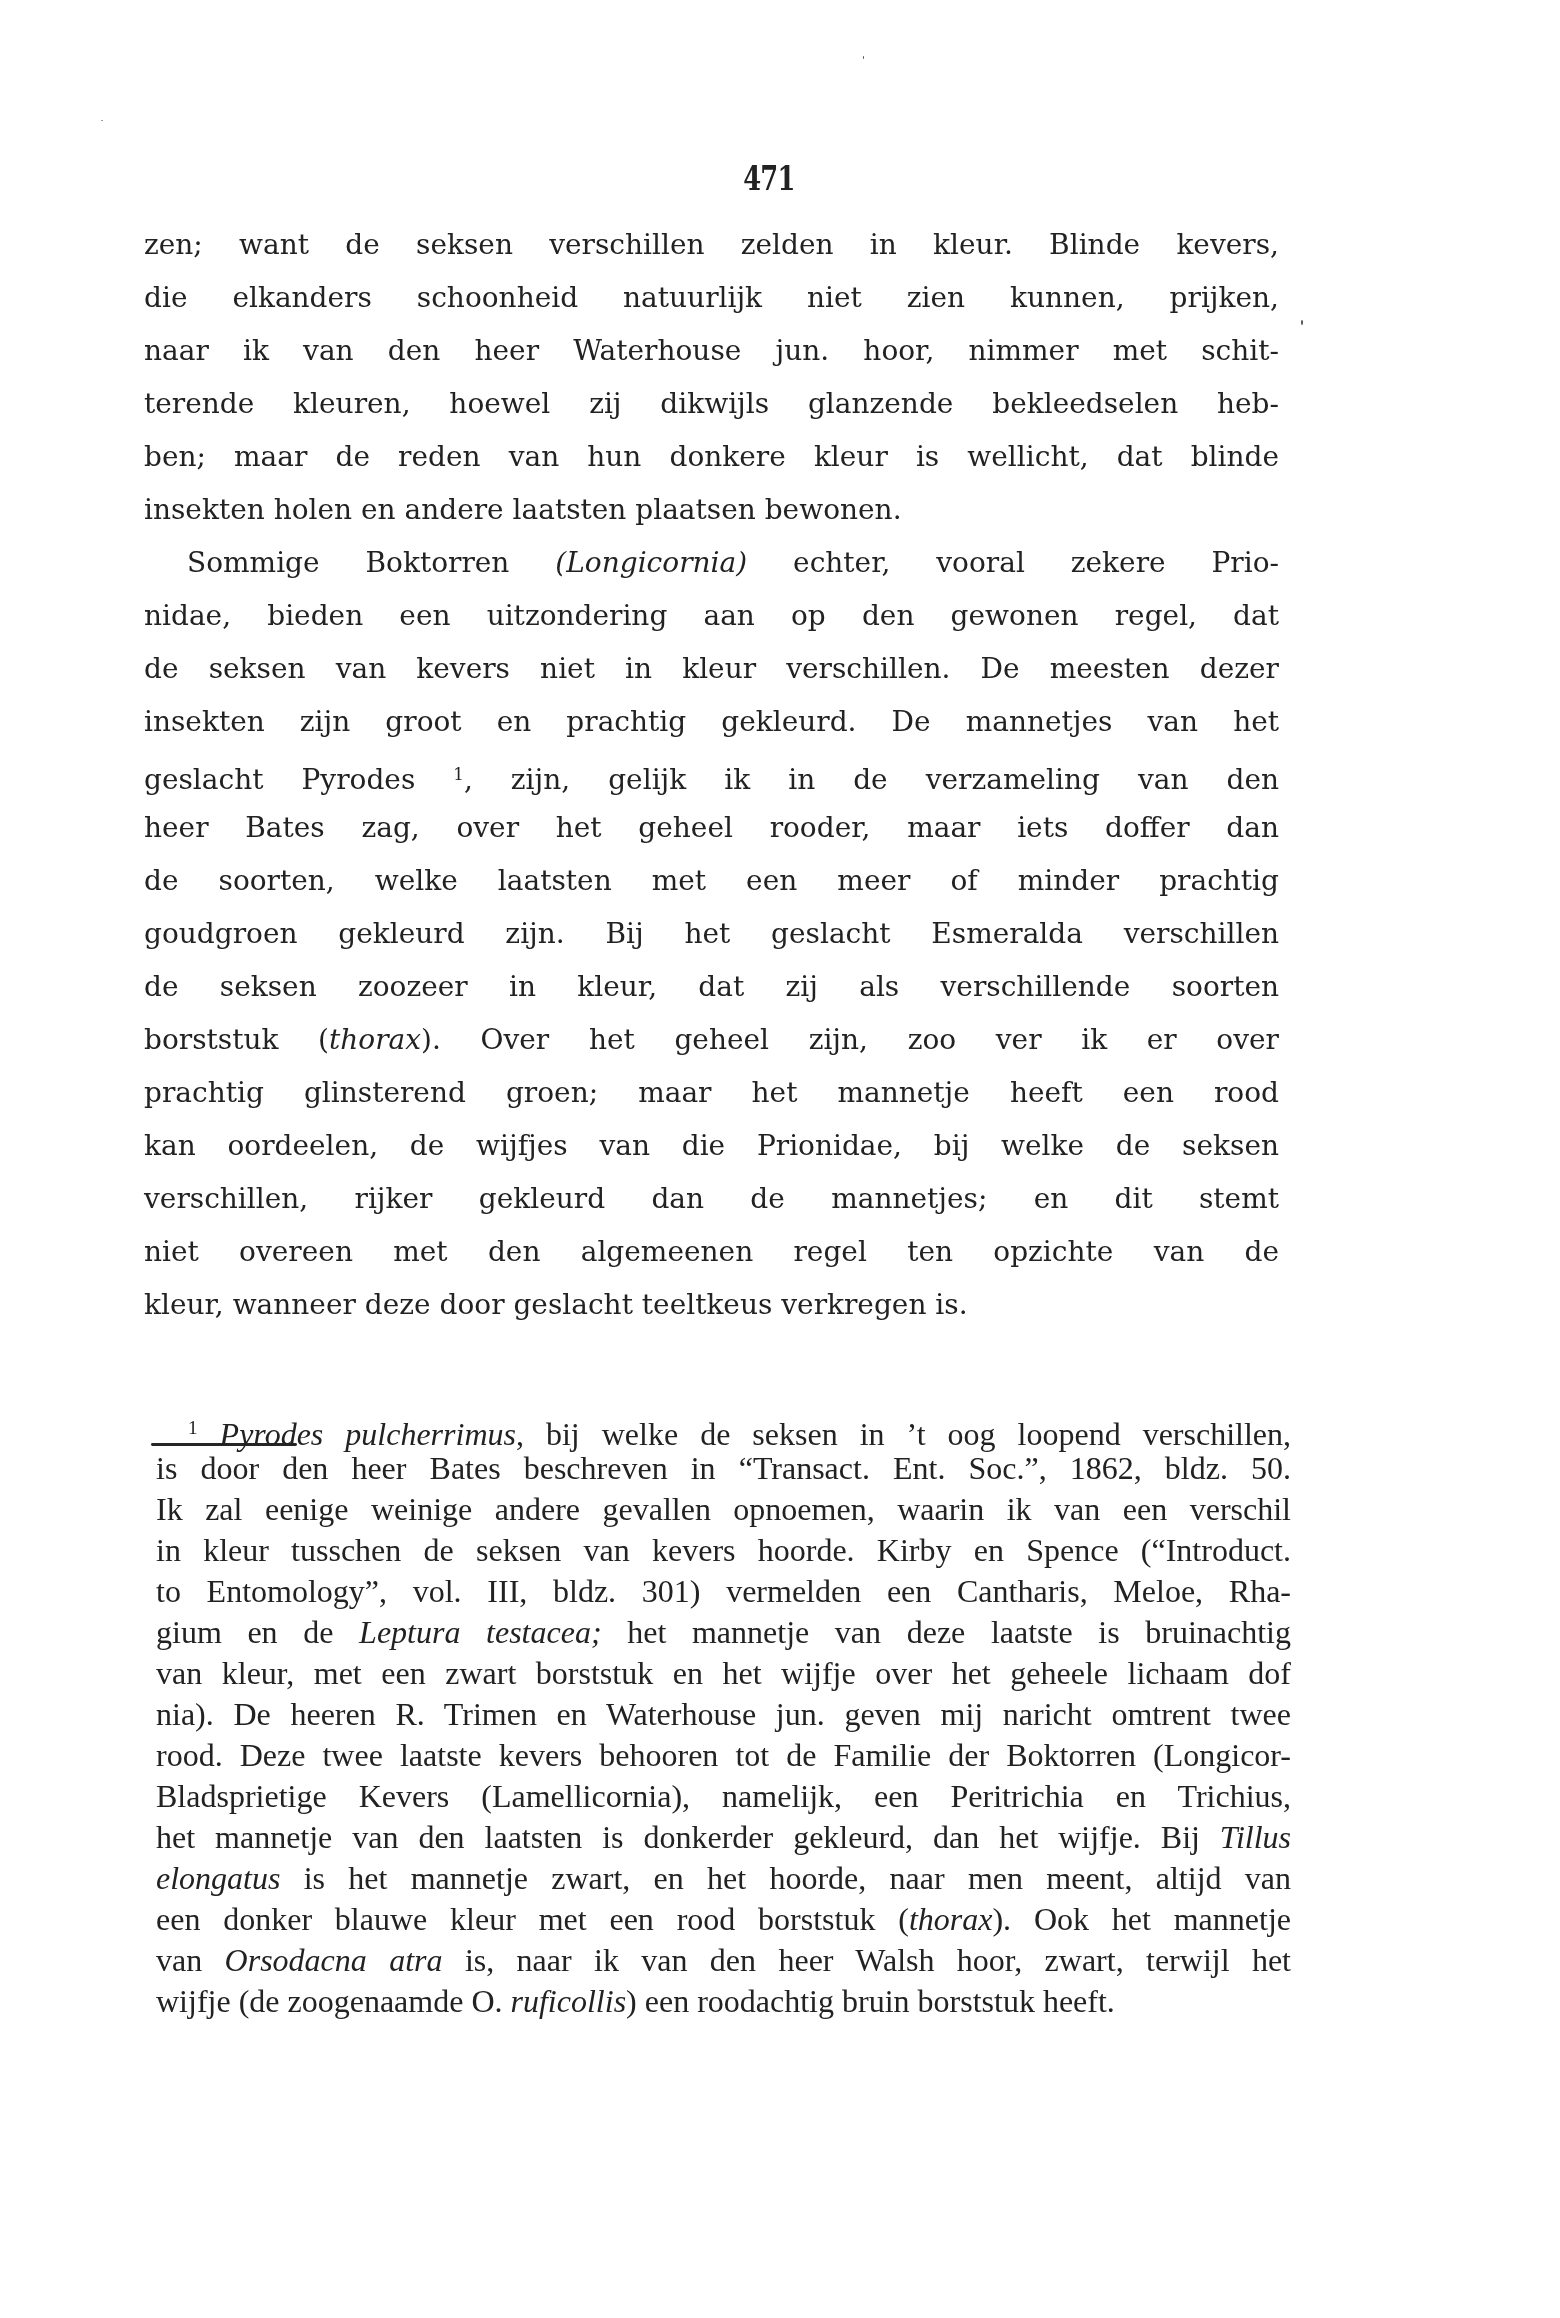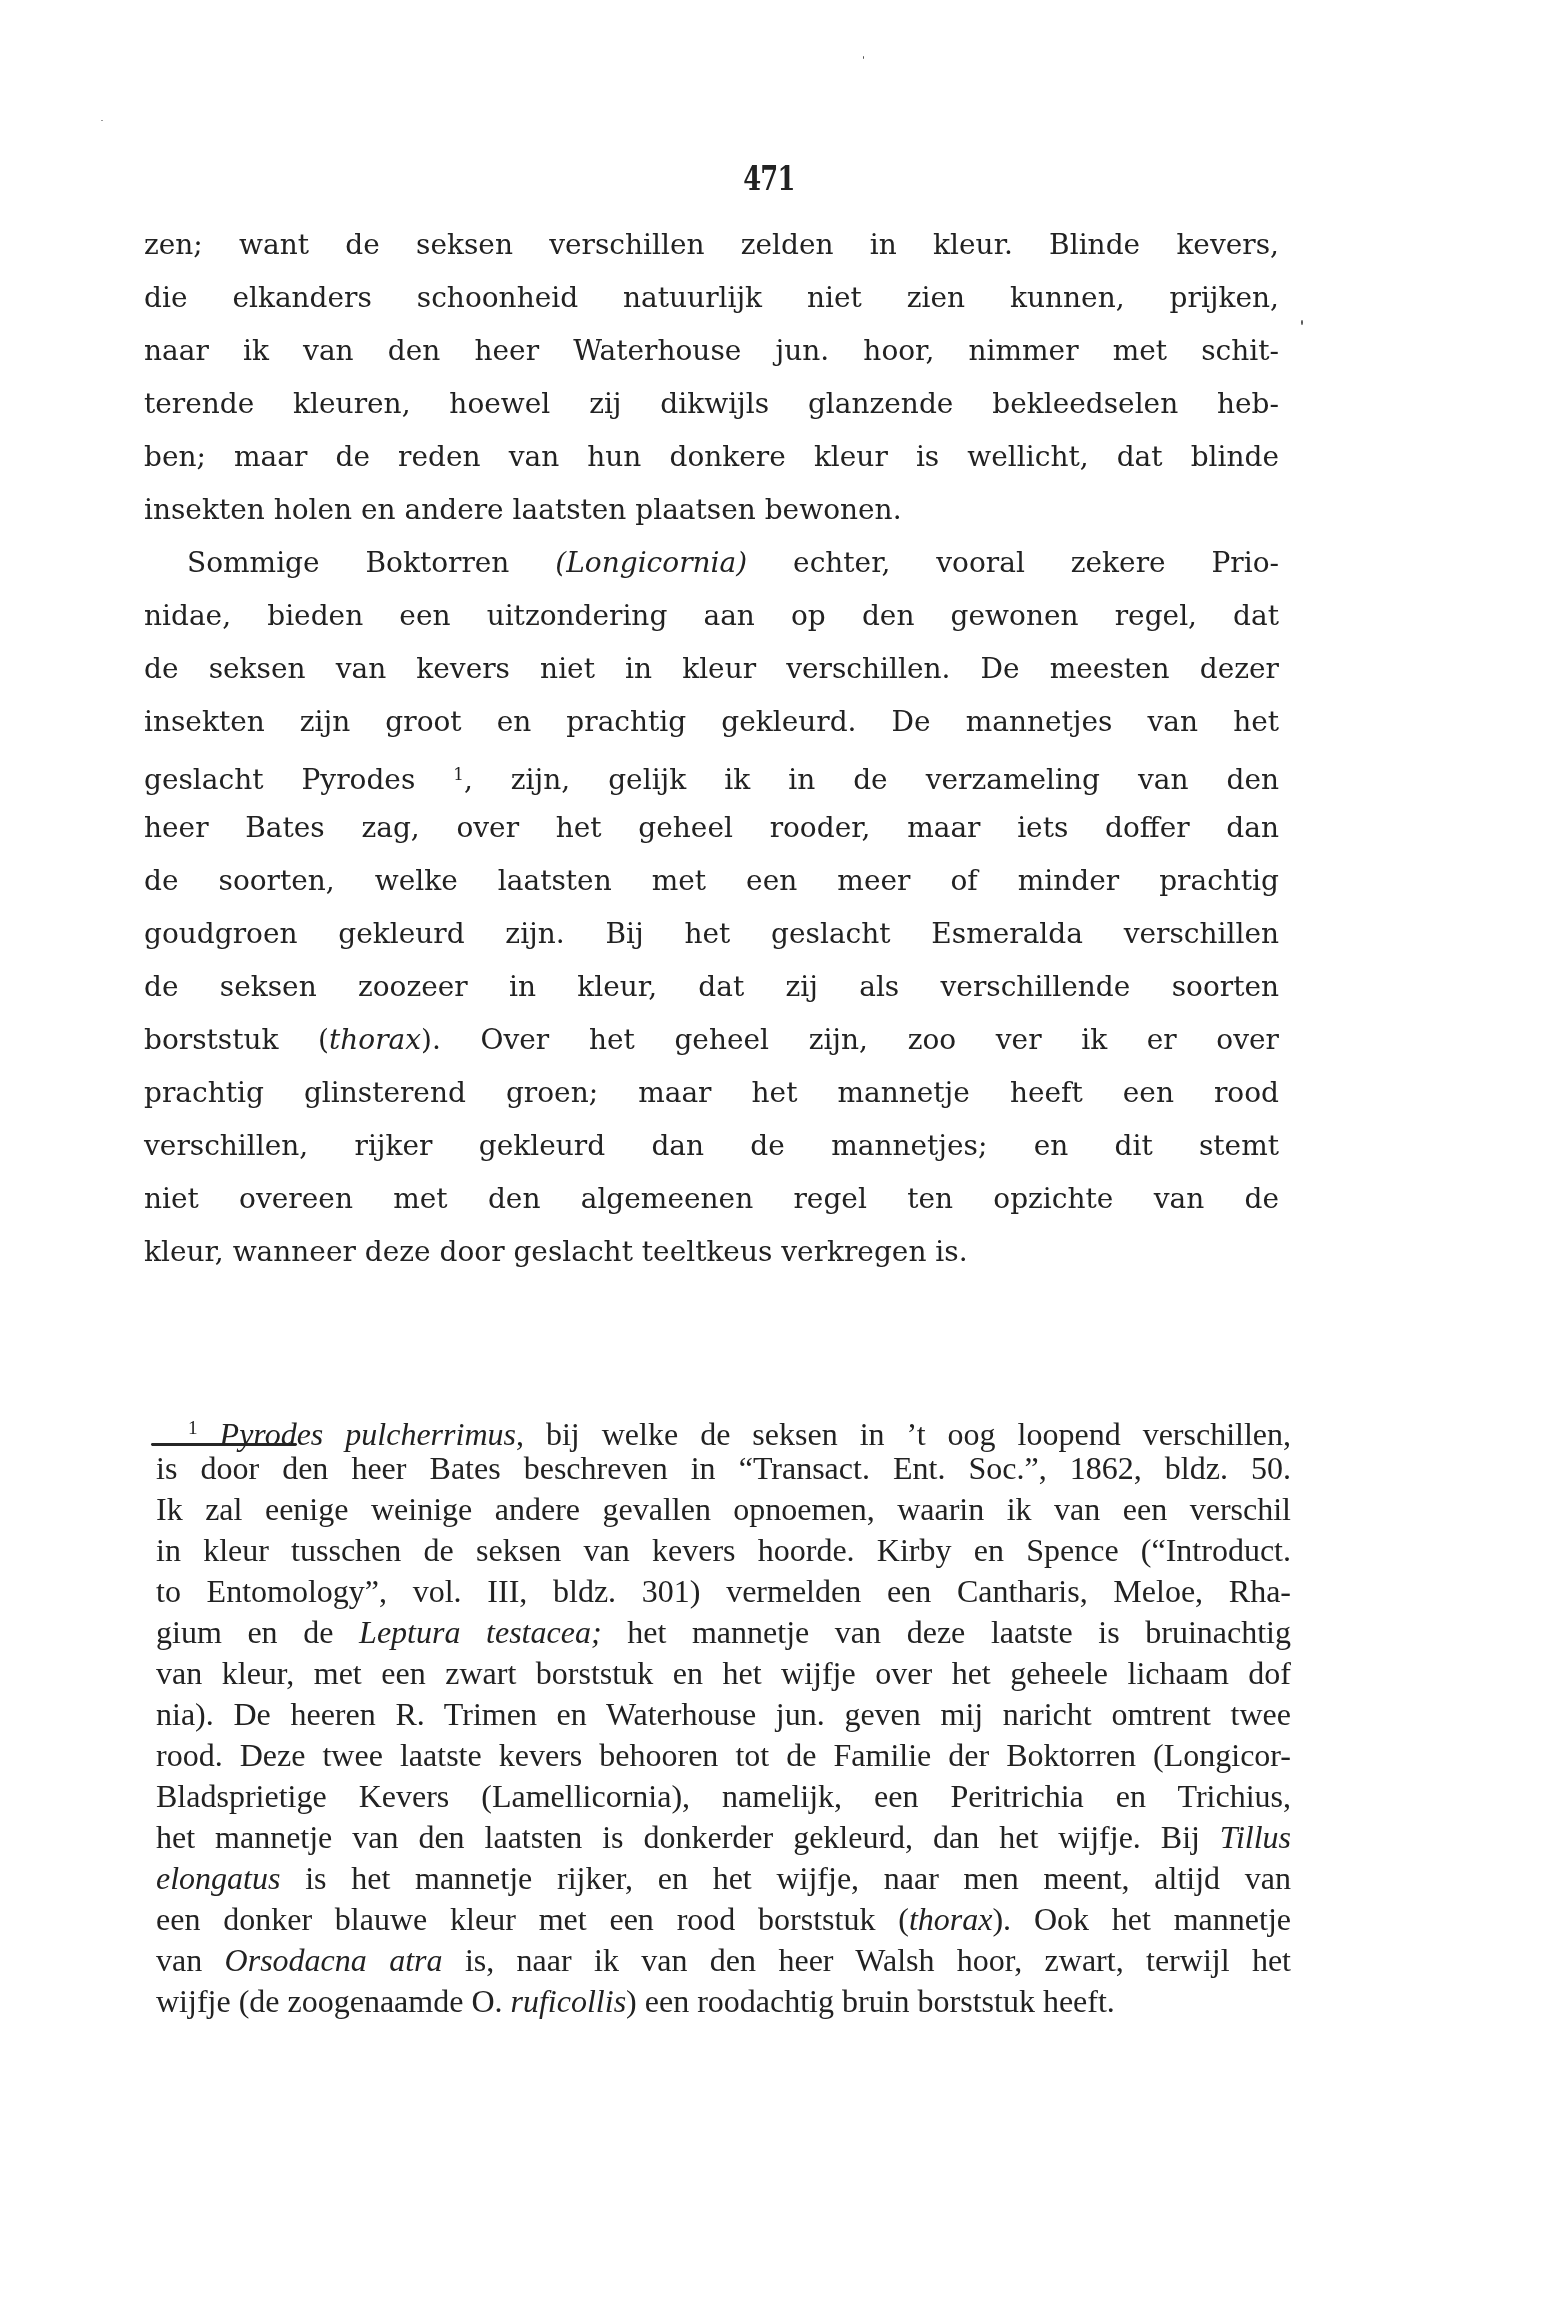--- a/index.html
+++ b/index.html
@@ -52,40 +52,41 @@
       <div class="line"><span class="seg">nidae, bieden een uitzondering aan op den gewonen regel, dat</span></div>
       <div class="line"><span class="seg">de seksen van kevers niet in kleur verschillen. De meesten dezer</span></div>
       <div class="line"><span class="seg">insekten zijn groot en prachtig gekleurd. De mannetjes van het</span></div>
       <div class="line"><span class="seg">geslacht Pyrodes </span><span class="sup">1</span><span class="seg">, zijn, gelijk ik in de verzameling van den</span></div>
       <div class="line"><span class="seg">heer Bates zag, over het geheel rooder, maar iets doffer dan</span></div>
       <div class="line"><span class="seg">de soorten, welke laatsten met een meer of minder prachtig</span></div>
       <div class="line"><span class="seg">goudgroen gekleurd zijn. Bij het geslacht Esmeralda verschillen</span></div>
       <div class="line"><span class="seg">de seksen zoozeer in kleur, dat zij als verschillende soorten</span></div>
       <div class="line"><span class="seg">borststuk (</span><span class="it">thorax</span><span class="seg">). Over het geheel zijn, zoo ver ik er over</span></div>
       <div class="line"><span class="seg">prachtig glinsterend groen; maar het mannetje heeft een rood</span></div>
+      <div class="line"><span class="seg">kan oordeelen, de wijfjes van die Prionidae, bij welke de seksen</span></div>
       <div class="line"><span class="seg">verschillen, rijker gekleurd dan de mannetjes; en dit stemt</span></div>
       <div class="line"><span class="seg">niet overeen met den algemeenen regel ten opzichte van de</span></div>
       <div class="line last"><span class="seg">kleur, wanneer deze door geslacht teeltkeus verkregen is.</span></div>
     </div>
 
   <div class="rule"></div>
 
   <div class="notes" id="footnotes">
       <div class="line indent"><span class="sup">1</span><span class="seg"> </span><span class="it">Pyrodes pulcherrimus</span><span class="seg">, bij welke de seksen in ’t oog loopend verschillen,</span></div>
       <div class="line"><span class="seg">is door den heer Bates beschreven in “Transact. Ent. Soc.”, 1862, bldz. 50.</span></div>
       <div class="line"><span class="seg">Ik zal eenige weinige andere gevallen opnoemen, waarin ik van een verschil</span></div>
       <div class="line"><span class="seg">in kleur tusschen de seksen van kevers hoorde. Kirby en Spence (“Introduct.</span></div>
       <div class="line"><span class="seg">to Entomology”, vol. III, bldz. 301) vermelden een Cantharis, Meloe, Rha-</span></div>
       <div class="line"><span class="seg">gium en de </span><span class="it">Leptura testacea;</span><span class="seg"> het mannetje van deze laatste is bruinachtig</span></div>
       <div class="line"><span class="seg">van kleur, met een zwart borststuk en het wijfje over het geheele lichaam dof</span></div>
       <div class="line"><span class="seg">nia). De heeren R. Trimen en Waterhouse jun. geven mij naricht omtrent twee</span></div>
       <div class="line"><span class="seg">rood. Deze twee laatste kevers behooren tot de Familie der Boktorren (Longicor-</span></div>
       <div class="line"><span class="seg">Bladsprietige Kevers (Lamellicornia), namelijk, een Peritrichia en Trichius,</span></div>
       <div class="line"><span class="seg">het mannetje van den laatsten is donkerder gekleurd, dan het wijfje. Bij </span><span class="it">Tillus</span></div>
-      <div class="line"><span class="it">elongatus</span><span class="seg"> is het mannetje rijker, en het wijfje, naar men meent, altijd van</span></div>
+      <div class="line"><span class="it">elongatus</span><span class="seg"> is het mannetje zwart, en het hoorde, naar men meent, altijd van</span></div>
       <div class="line"><span class="seg">een donker blauwe kleur met een rood borststuk (</span><span class="it">thorax</span><span class="seg">). Ook het mannetje</span></div>
       <div class="line"><span class="seg">van </span><span class="it">Orsodacna atra</span><span class="seg"> is, naar ik van den heer Walsh hoor, zwart, terwijl het</span></div>
       <div class="line last"><span class="seg">wijfje (de zoogenaamde O. </span><span class="it">ruficollis</span><span class="seg">) een roodachtig bruin borststuk heeft.</span></div>
     </div>
 
   <div class="speck" style="left:1301px;top:320px;width:1.9px;height:4.6px;"></div>
   <div class="speck" style="left:863px;top:56px;width:1.4px;height:2.8px;"></div>
   <div class="speck" style="left:101px;top:120px;width:1.9px;height:0.9px;"></div>
 </div>
 

